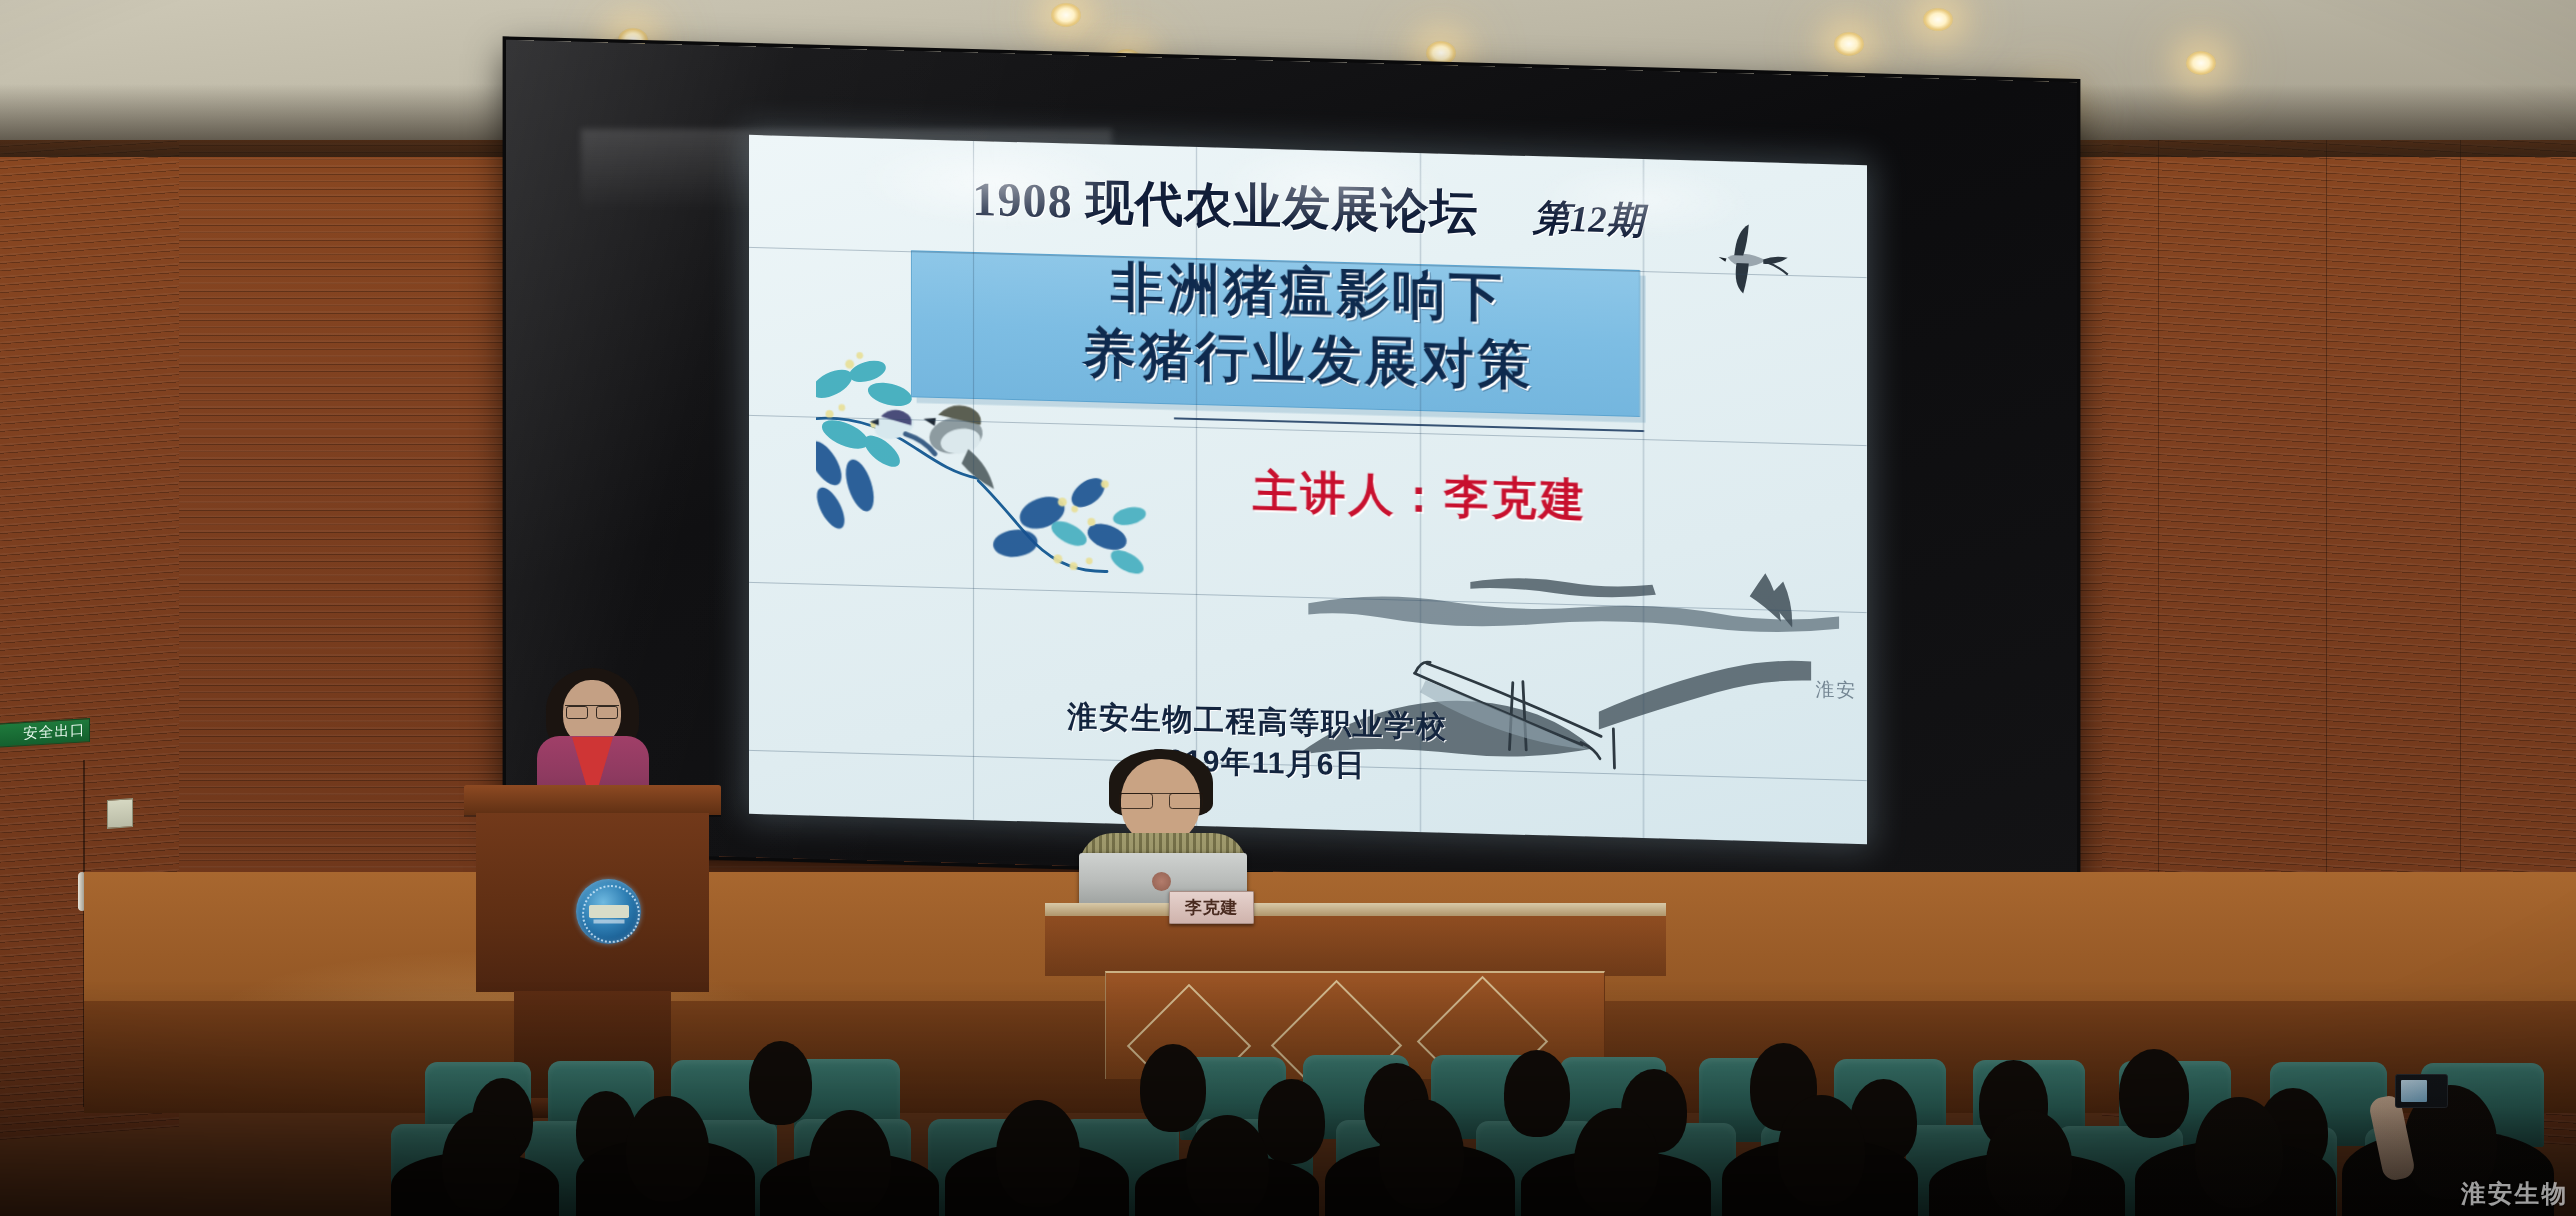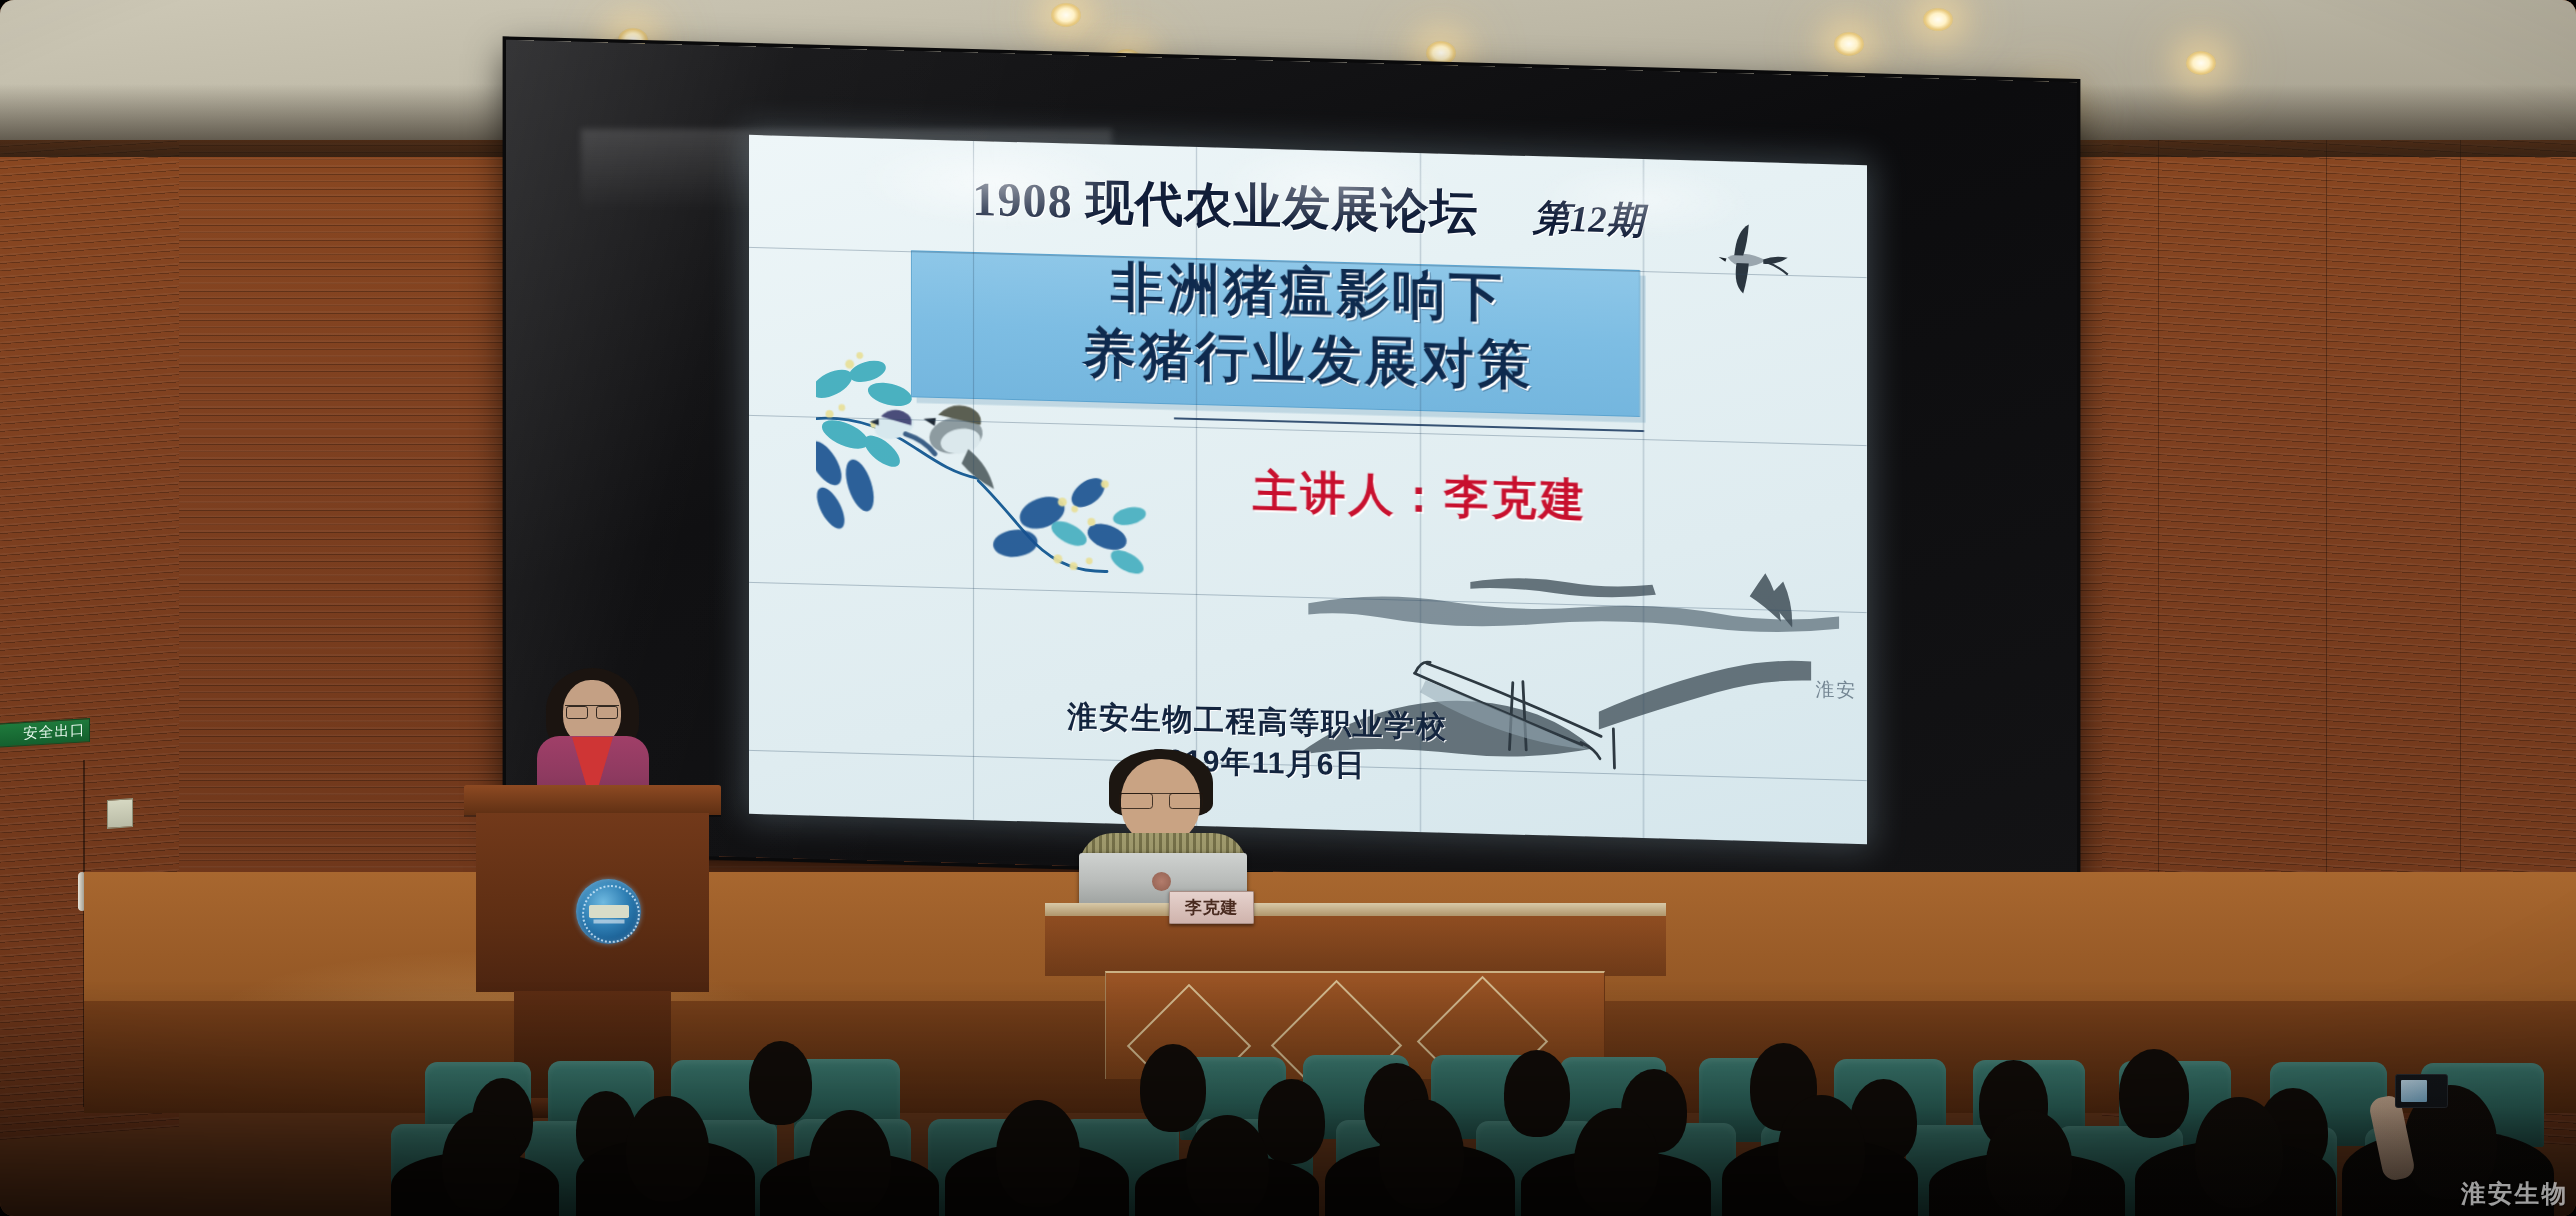--- a/index.html
+++ b/index.html
@@ -1,21 +1,20 @@
 <!DOCTYPE html>
 <html style="font-size:9px"><head>
 <meta charset="utf-8">
 <style>
   html,body{margin:0;padding:0;background:#000;}
   body{font-family:"Liberation Sans",sans-serif;}
 
   #stage{
     position:relative;width:2576px;height:1216px;overflow:hidden;
     background:#6b3a1c;
-    border-radius:14px;
   }
 
   
   .ceiling{
     position:absolute;left:0;top:0;width:2576px;height:140px;
     background:linear-gradient(175deg,#cdc8b6 0%,#bdb8a6 45%,#a39d8c 100%);
   }
   .ceiling-shadow{
     position:absolute;left:0;top:84px;width:2576px;height:73px;
     background:linear-gradient(180deg,rgba(40,30,20,0) 0%,rgba(30,22,14,.75) 100%);

